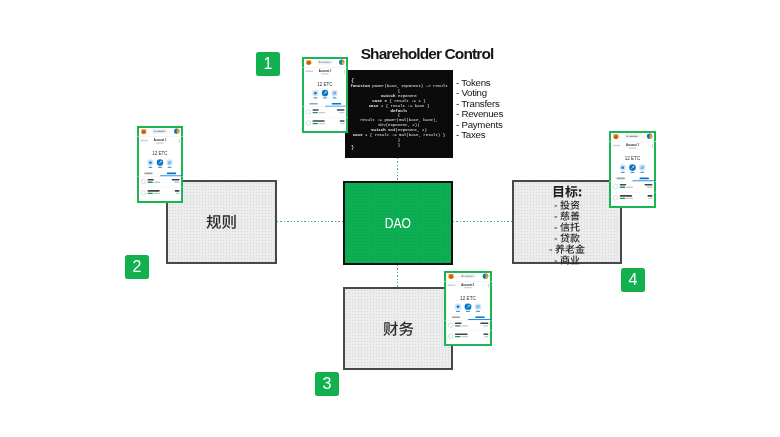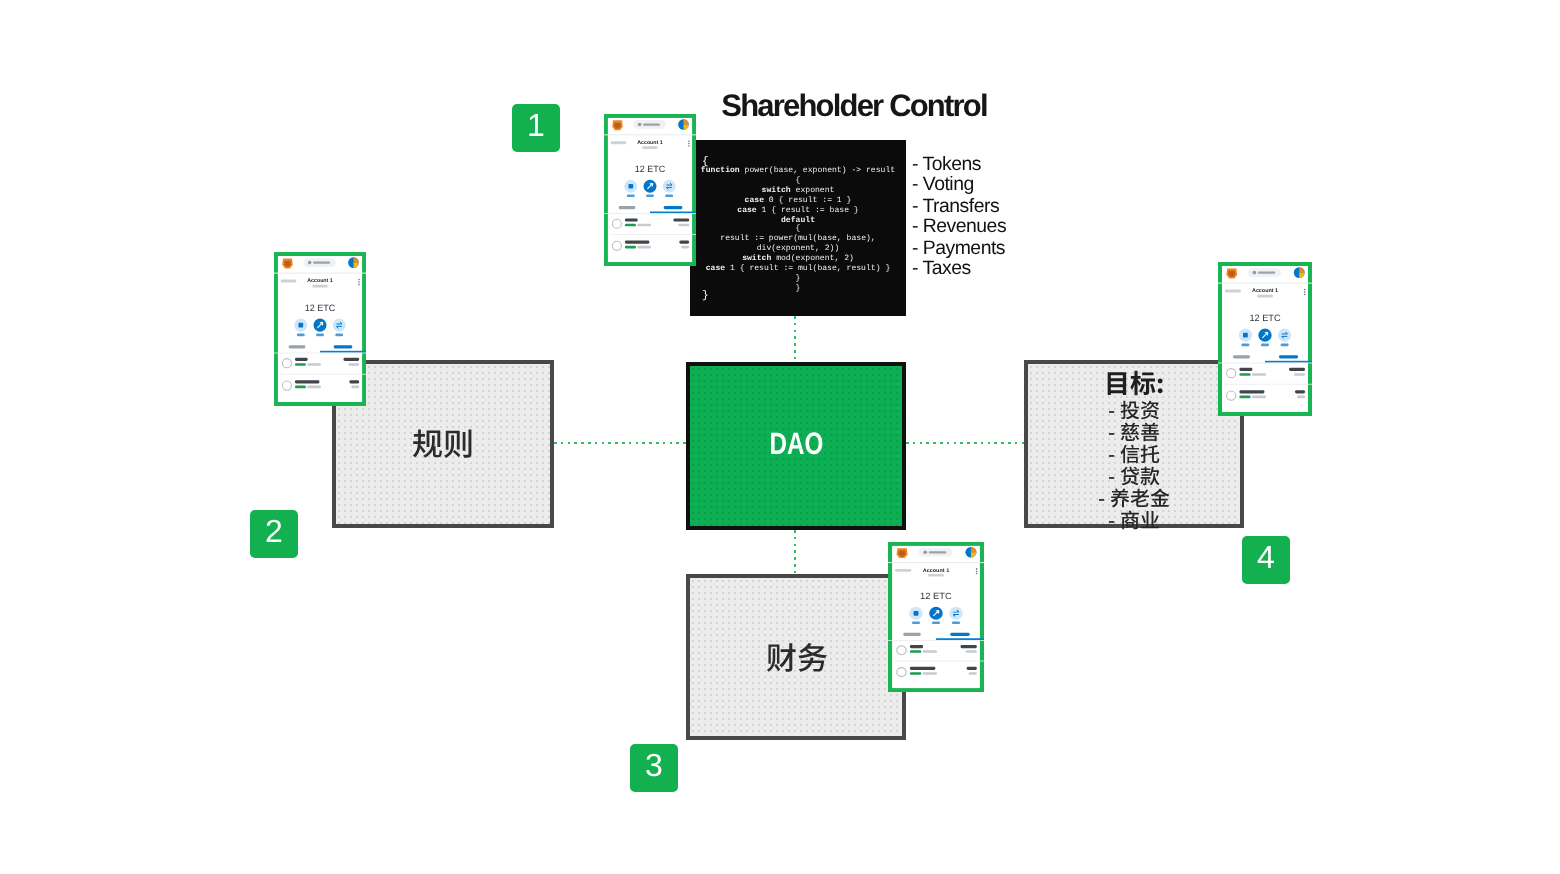--- a/index.html
+++ b/index.html
@@ -33,21 +33,21 @@
 - Tokens<br>- Voting<br>- Transfers<br>- Revenues<br>- Payments<br>- Taxes</div>
 
 <div class="dot-v" style="left:397px;top:158px;height:23px"></div>
 <div class="dot-v" style="left:397px;top:265px;height:22px"></div>
 <div class="dot-h" style="left:277px;top:221px;width:66px"></div>
 <div class="dot-h" style="left:453px;top:221px;width:59px"></div>
 
 <div class="abs" style="left:343px;top:181px;width:110px;height:84px;background-color:#0caf53;
   background-image:radial-gradient(circle, rgba(0,45,15,.13) 0.5px, rgba(0,0,0,0) 0.55px);background-size:3px 3px;
   border:2px solid #101010;z-index:2;display:flex;align-items:center;justify-content:center;
-  color:#fff;font-size:15.5px;font-weight:700">
+  color:#fff;font-size:15.5px;font-weight:400">
       <span style="display:inline-block;transform:scaleX(.78)">DAO</span>
     </div>
 
 <div class="gbox" style="left:166px;top:180px;width:111px;height:84px">
       <svg style="display:block" width="31.0" height="15.5" viewBox="0 -880 2000 1000" fill="#2b2b2b">
         <path transform="translate(0,0) scale(1,-1)" d="M471 797V265H561V715H818V265H912V797ZM197 834V683H61V596H197V512L196 452H39V362H192C180 231 144 87 31 -8C54 -24 85 -55 99 -74C189 9 236 116 261 226C302 172 353 103 376 64L441 134C417 163 318 283 277 323L281 362H429V452H286L287 512V596H417V683H287V834ZM646 639V463C646 308 616 115 362 -15C380 -29 410 -65 421 -83C554 -14 632 79 677 175V34C677 -41 705 -62 777 -62H852C942 -62 956 -20 965 135C943 139 911 153 890 169C886 38 881 11 852 11H791C769 11 761 18 761 44V295H717C730 353 734 409 734 461V639Z"></path>
         <path transform="translate(1000,0) scale(1,-1)" d="M316 110C378 58 460 -16 500 -62L559 6C519 51 434 120 373 168ZM90 794V182H178V709H446V185H538V794ZM822 835V42C822 23 814 17 795 17C776 16 712 16 643 18C657 -9 672 -52 677 -79C769 -79 829 -76 866 -61C902 -45 916 -18 916 42V835ZM635 753V147H724V753ZM265 645V358C265 227 242 83 36 -14C53 -29 84 -66 93 -85C318 20 355 203 355 356V645Z"></path>
       </svg>
     </div>
 

